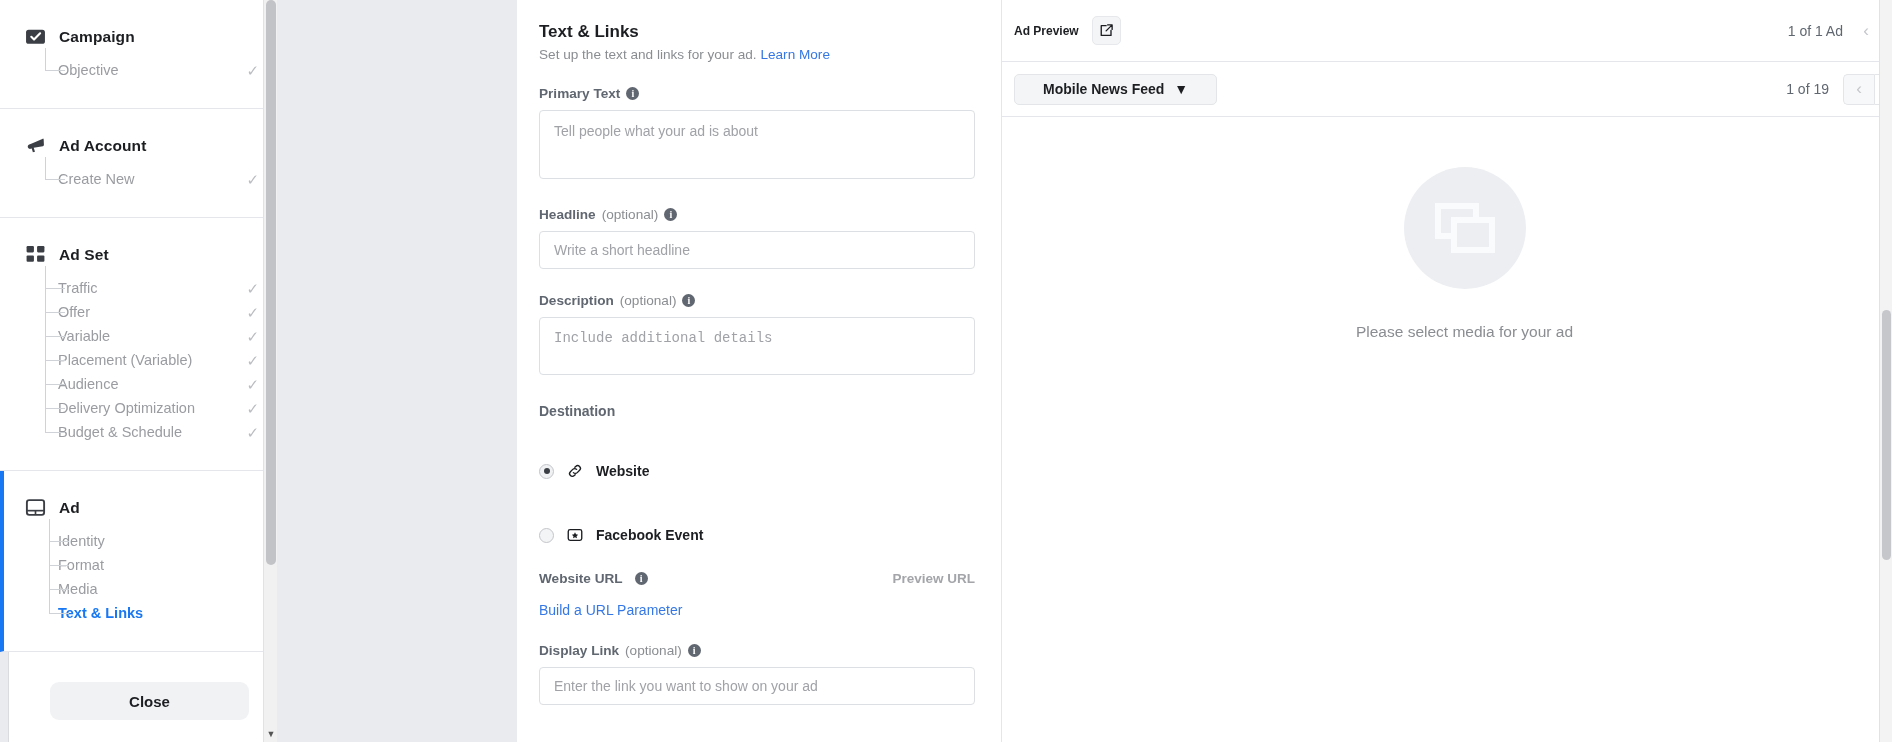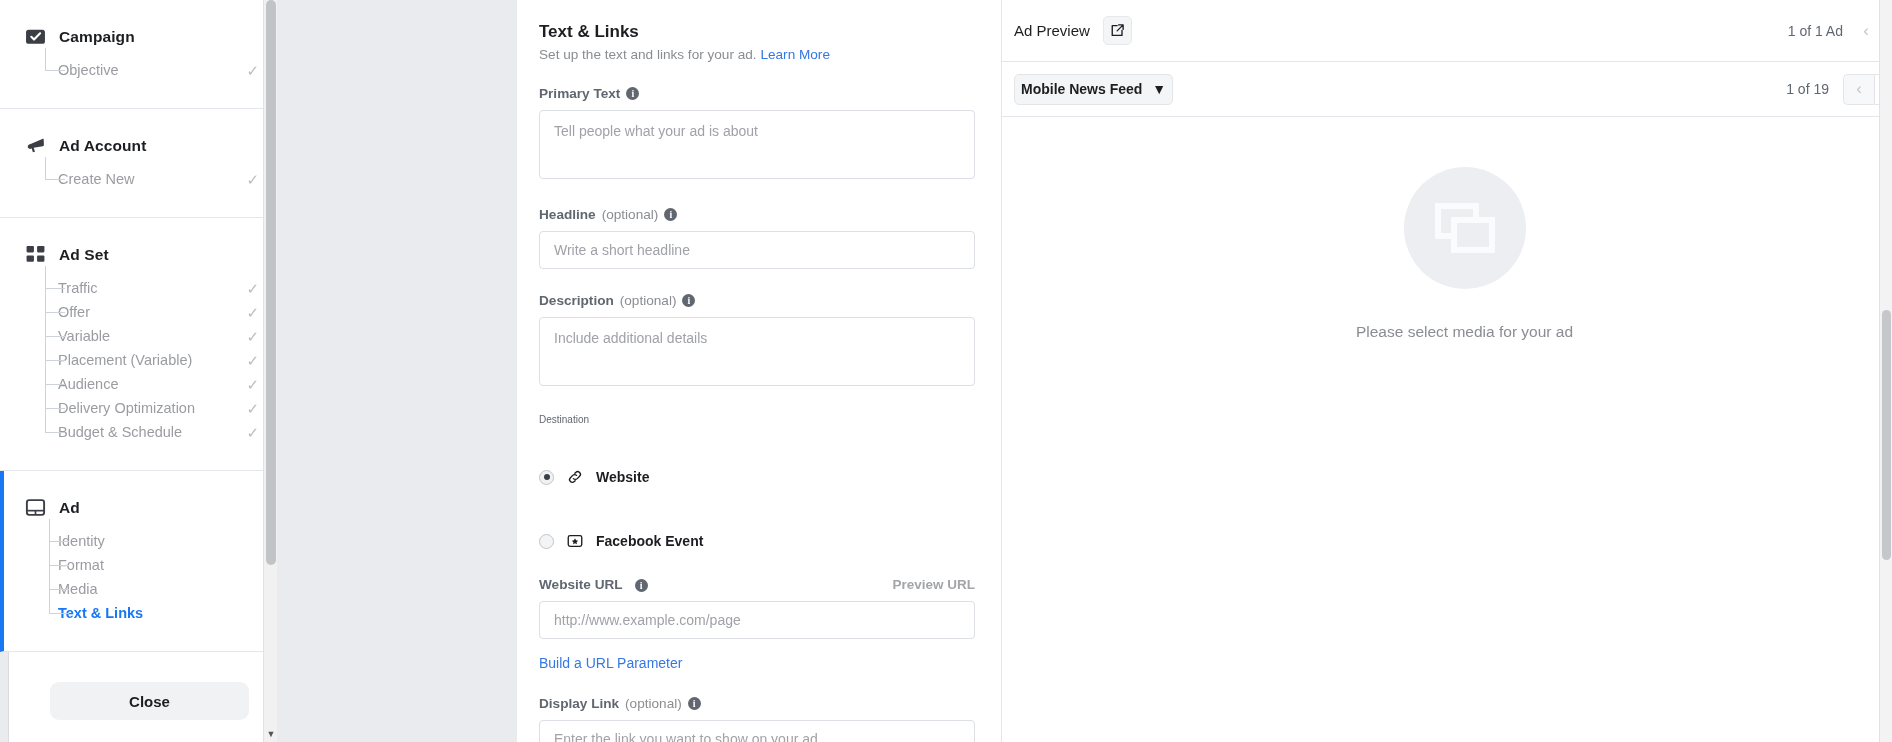--- a/index.html
+++ b/index.html
@@ -108,41 +108,41 @@
   .form-title { font-size: 17px; font-weight: bold; color: #1c1e21; }
   .form-sub { font-size: 13.6px; color: #8a8d91; margin-top: 5px; }
   .form-sub a { color: #3578e5; text-decoration: none; }
 
   .field { margin-top: 24px; }
   .fl {
     font-size: 13.6px; color: #606770; font-weight: bold;
     display: flex; align-items: center; gap: 6px;
   }
   .fl .opt { font-weight: normal; color: #8a8d91; }
-  .fl-row { display: flex; align-items: flex-end; }
+  .fl-row { display: flex; align-items: center; }
   .fl-row .preview-url {
     margin-left: auto; font-size: 13.5px; color: #a3a5a9;
   }
   .info {
     width: 13px; height: 13px; border-radius: 50%; background: #606770;
     color: #fff; font-size: 10px; font-weight: bold; line-height: 13px;
     text-align: center; display: inline-block; font-family: "Liberation Serif", serif;
   }
   .tb {
     width: 100%; margin-top: 9px; border: 1px solid #dcdfe3; border-radius: 4px;
     background: #fff; padding: 12px 14px;
     font-size: 14px; color: #1c1e21;
     font-family: "Liberation Sans", sans-serif; resize: none; outline: none;
   }
   .tb::placeholder { color: #a0a2a7; }
   textarea.tb.big { height: 69px; }
-  textarea.tb.mid { height: 69px; }
+  textarea.tb.mid { height: 58px; font-family: Liberation Mono, monospace; }
   input.tb { height: 38px; padding: 8px 14px; }
 
-  .dest-label { font-size: 10px; color: #606770; font-weight: normal; margin-bottom: 24px; }
+  .dest-label { font-size: 14px; color: #606770; font-weight: bold; margin-bottom: 24px; }
   .radio-row { display: flex; align-items: center; gap: 12px; height: 24px; margin-top: 40px; }
   .radio {
     width: 15px; height: 15px; border-radius: 50%;
     border: 1px solid #c3c5c9; background: #f3f4f6;
     display: flex; align-items: center; justify-content: center; flex: 0 0 15px;
   }
   .radio.checked { background: #f0f1f3; }
   .radio.checked::after {
     content: ""; width: 6px; height: 6px; border-radius: 50%; background: #3b3f45;
   }
@@ -153,39 +153,39 @@
     display: inline-block; margin-top: 16px;
     font-size: 14px; color: #3578e5; text-decoration: none; cursor: pointer;
   }
 
   
   .prev-col { flex: 1 1 auto; display: flex; flex-direction: column; }
   .prev-head {
     height: 62px; border-bottom: 1px solid #e4e6eb;
     display: flex; align-items: center; padding: 0 26px 0 12px;
   }
-  .prev-title { font-size: 15px; font-weight: normal; color: #1c1e21; }
+  .prev-title { font-size: 12px; font-weight: bold; color: #1c1e21; }
   .icon-btn {
     width: 29px; height: 29px; margin-left: 13px; border-radius: 5px;
     background: #f4f5f7; border: 1px solid #e6e8eb;
     display: flex; align-items: center; justify-content: center; cursor: pointer;
   }
   .prev-count { margin-left: auto; font-size: 14px; color: #606770; }
   .nav-arrows { display: flex; align-items: center; margin-left: 14px; gap: 8px; }
   .arrow {
     width: 18px; height: 18px; display: flex; align-items: center;
     justify-content: center; color: #c4c6ca; font-size: 17px; cursor: pointer;
   }
 
   .prev-sub {
     height: 55px; display: flex; align-items: center; padding: 0 22px 0 12px;
     border-bottom: 1px solid #e4e6eb;
   }
   .select {
-    height: 31px; padding: 0 6px; border-radius: 5px;
+    height: 31px; padding: 0 28px; border-radius: 5px;
     background: #f4f5f7; border: 1px solid #e3e5e8;
     display: flex; align-items: center; gap: 10px; cursor: pointer;
   }
   .select span { font-size: 14px; font-weight: bold; color: #1c1e21; }
   .caret { font-size: 11px; color: #1c1e21; }
   .page-count { margin-left: auto; font-size: 14px; color: #606770; }
   .pager { display: flex; margin-left: 14px; }
   .pg-btn {
     width: 31px; height: 31px; border: 1px solid #e3e5e8; background: #f7f8fa;
     display: flex; align-items: center; justify-content: center;
@@ -395,21 +395,20 @@
           </div>
         </div>
 
         
         <div class="field">
           <div class="fl fl-row">
             <span>Website URL</span>
             <span class="info" style="margin-left:6px">i</span>
             <span class="preview-url">Preview URL</span>
           </div>
-          <input class="tb" type="text" placeholder="http://www.example.com/page" style="">
         </div>
 
         <a class="link-btn" href="#">Build a URL Parameter</a>
 
         
         <div class="field">
           <div class="fl">
             <span>Display Link</span>
             <span class="opt">(optional)</span>
             <span class="info">i</span>

